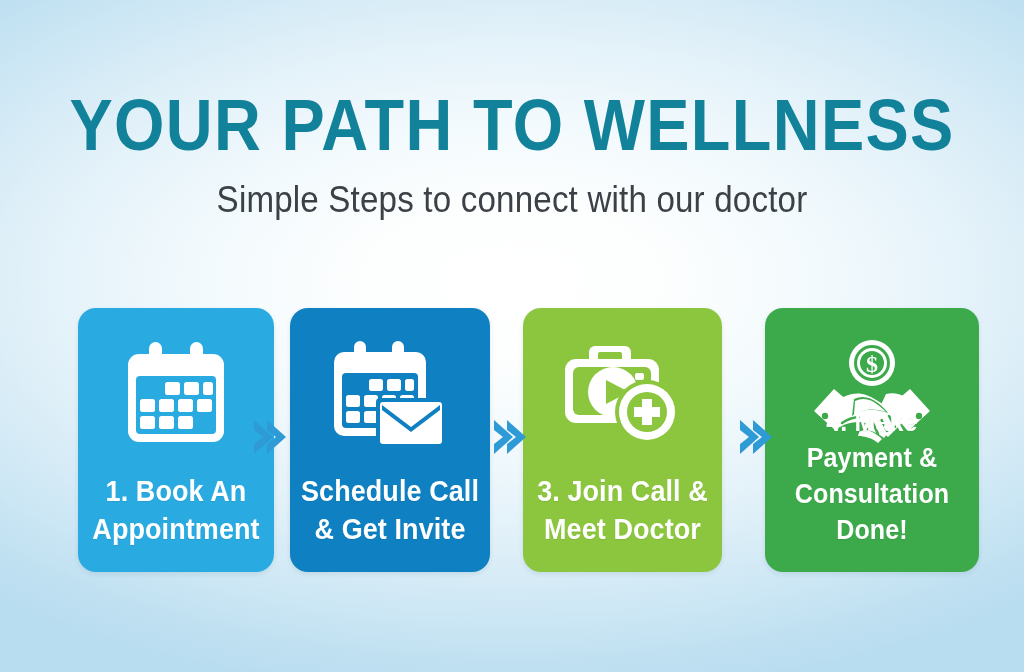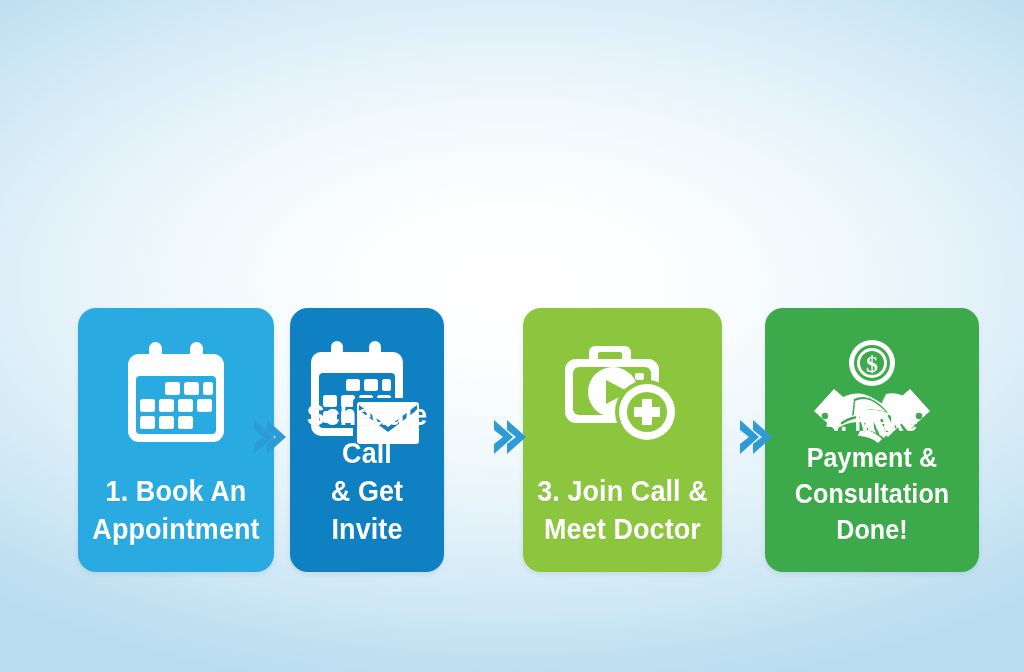--- a/index.html
+++ b/index.html
@@ -72,21 +72,21 @@
   }
   .card {
     position: absolute;
     top: 0;
     height: 264px;
     border-radius: 18px;
     box-shadow: 0 2px 5px rgba(20,60,90,0.10);
     overflow: hidden;
   }
   .card-1 { left: 42px;  width: 196px; background: #29abe2; margin-left: 36px; }
-  .card-2 { left: 290px; width: 154px; background: #0f80c1; }
+  .card-2 { left: 290px; width: 200px; background: #0f80c1; }
   .card-3 { left: 523px; width: 199px; background: #8cc63e; }
   .card-4 { left: 765px; width: 214px; background: #3caa4b; }
 
   .card-icon {
     position: absolute;
     top: 22px;
     left: 0;
     width: 100%;
     height: 130px;
     display: flex;
@@ -124,20 +124,24 @@
   .arrow-1 { left: 252px; }
   .arrow-2 { left: 492px; }
   .arrow-3 { left: 738px; }
   .arrow svg { display: block; }
 </style>
 </head>
 <body>
 
 <div id="infographic">
 
+  <div class="header">
+    <div class="title">YOUR PATH TO WELLNESS</div>
+    <div class="subtitle">Simple Steps to connect with our doctor</div>
+  </div>
 
   <div class="cards">
 
     <div class="card card-1">
       <div class="card-icon">
         <svg width="112" height="110" viewBox="0 0 112 110" aria-hidden="true">
 
           <rect x="29" y="2" width="13" height="26" rx="6.5" fill="#ffffff"></rect>
           <rect x="70" y="2" width="13" height="26" rx="6.5" fill="#ffffff"></rect>
 

